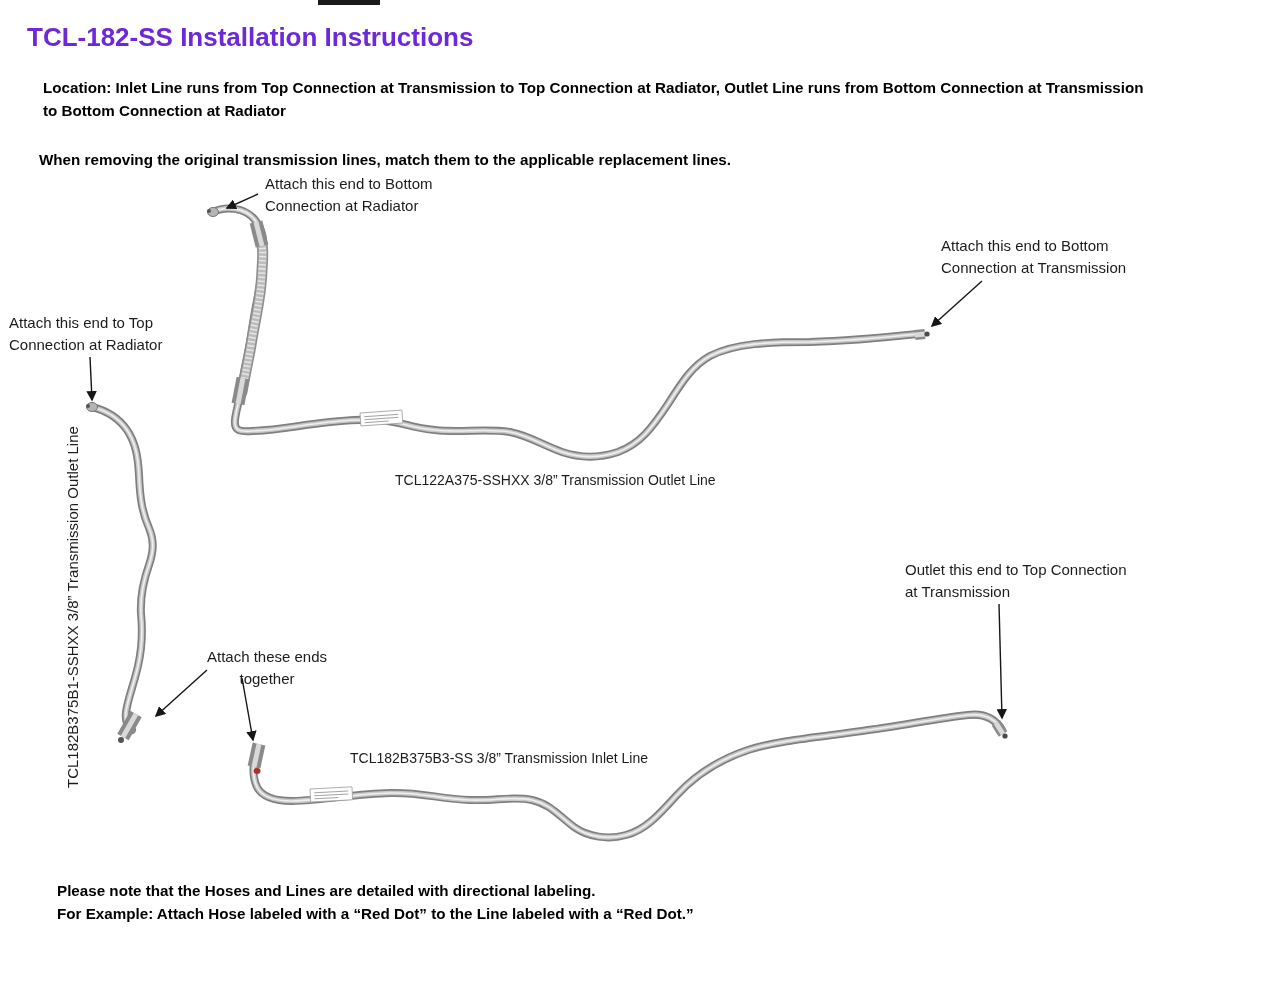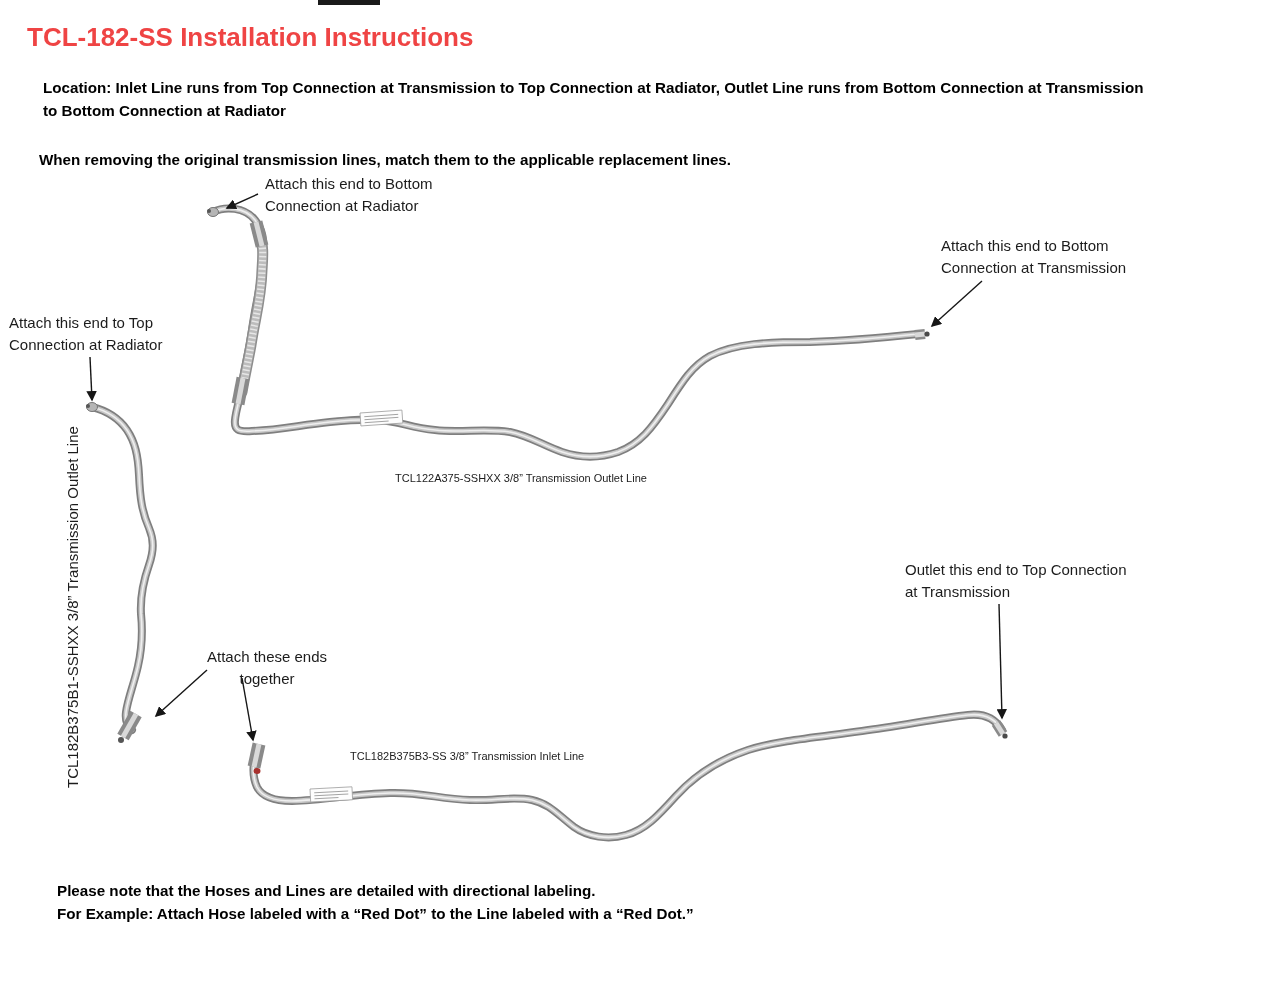--- a/index.html
+++ b/index.html
@@ -5,38 +5,38 @@
   html,body { margin:0; padding:0; }
   body {
     width:1280px; height:989px; position:relative;
     background:#ffffff; color:#000;
     font-family:"Liberation Sans", sans-serif;
     overflow:hidden;
   }
   .abs { position:absolute; }
   .title {
     left:27px; top:22px; margin:0;
-    font-size:26px; font-weight:bold; color:#ef4444;
+    font-size:26px; font-weight:bold; color:#6d28d9;
   }
   .lead {
     left:27px; top:60px; width:1232px; margin:16px;
     font-size:15.2px; font-weight:bold; line-height:23px;
     white-space:pre-line;
   }
   .removal {
     left:27px; top:139px; width:1100px; margin:12px;
     font-size:15.2px; font-weight:bold;
   }
   .ann {
     font-size:15px; line-height:22px; color:#1c1c1c;
     white-space:pre-line;
   }
   .ann.center { text-align:center;margin-top:15px; }
   .part-label {
-    font-size:11px; color:#1c1c1c; white-space:nowrap;
+    font-size:14px; color:#1c1c1c; white-space:nowrap;
   }
   .vlabel {
     left:64px; top:788px;
     transform:rotate(-90deg); transform-origin:0 0;
     font-size:15px; color:#1c1c1c; white-space:nowrap;
   }
   .footer-note {
     left:57px; top:879px; width:900px;
     font-size:15.2px; font-weight:bold; line-height:23px;
     white-space:pre-line;

